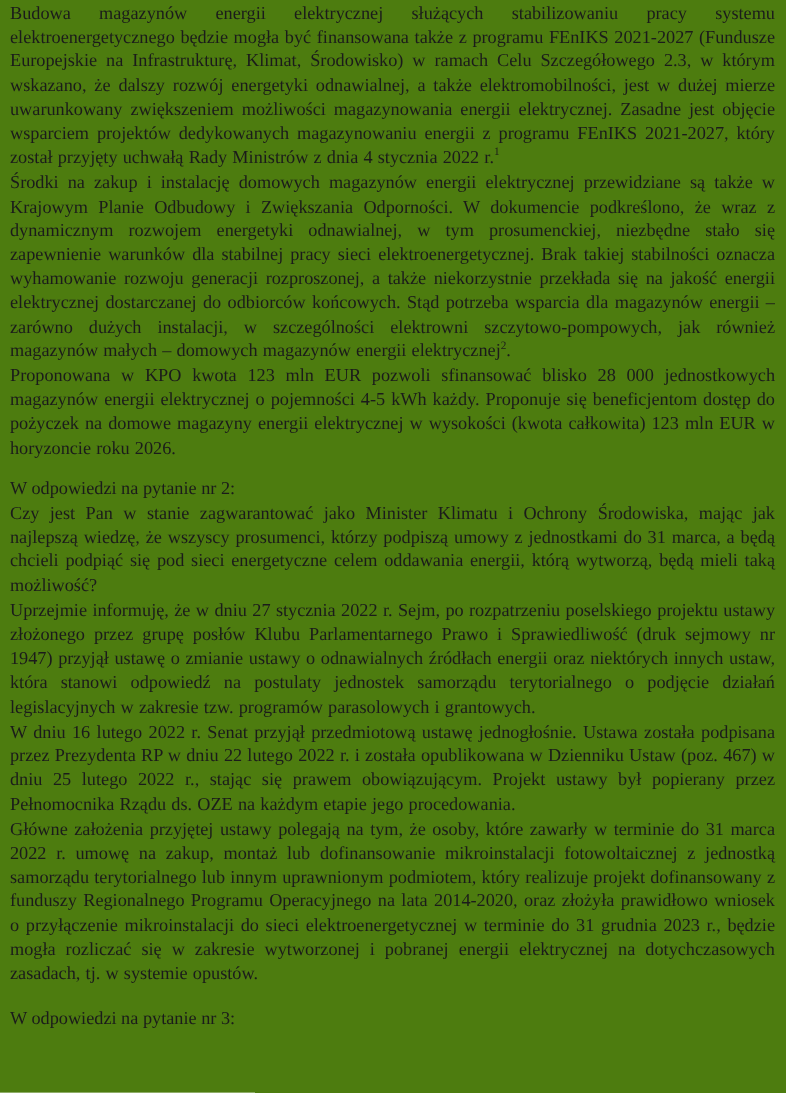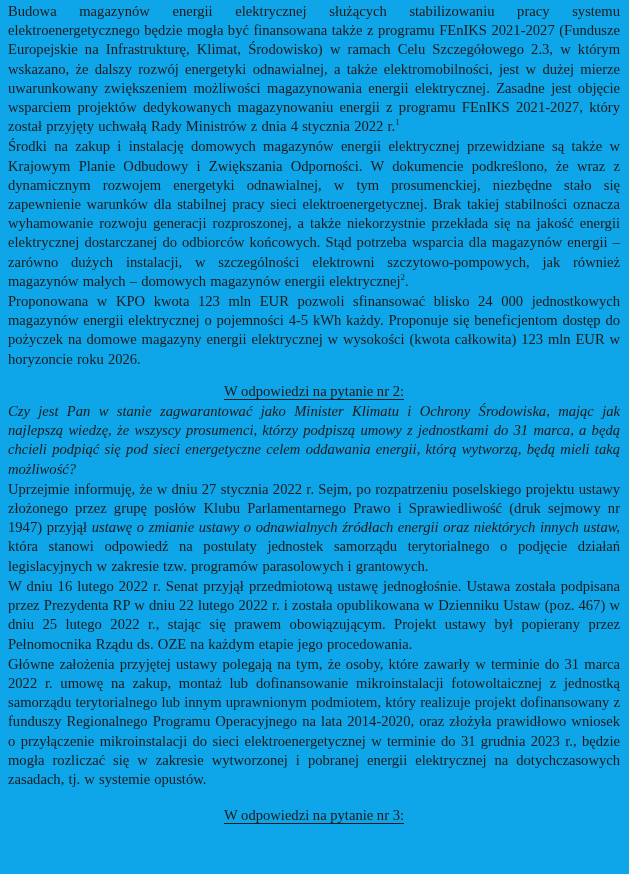--- a/index.html
+++ b/index.html
@@ -9,57 +9,55 @@
   }
   body {
     height: 874px;
     overflow: hidden;
     font-family: "Liberation Serif", "DejaVu Serif", serif;
     color: #1b1b1b;
   }
   .page {
     width: 629px;
     height: 874px;
-    background: #0ea5e9;
+    background: #4d7c0f;
     padding: 2px 9px 0 8px;
   }
   .para {
     font-size: 14.6px;
     line-height: 19.2px;
     text-align: justify;
     margin-top: 1px;
     word-spacing: 0.5px;
   }
   .para.first { margin-top: 0; }
   .heading {
     font-size: 14.6px;
     line-height: 19.2px;
     margin-top: 13px;
-    text-decoration: underline;
     text-underline-offset: 3px;
-    text-align: center;
   }
   .heading.last { margin-top: 17px; }
-  .italic { font-style: italic; }
+  .italic { }
   sup.fnref {
     font-size: 9px;
     line-height: 0;
     vertical-align: super;
   }
 </style>
 </head>
 <body>
 
 <div class="page">
 
   <p class="para first"><span>Budowa magazynów energii elektrycznej służących stabilizowaniu pracy systemu elektroenergetycznego będzie mogła być finansowana także z programu FEnIKS 2021-2027 (Fundusze Europejskie na Infrastrukturę, Klimat, Środowisko) w ramach Celu Szczegółowego 2.3, w którym wskazano, że dalszy rozwój energetyki odnawialnej, a także elektromobilności, jest w dużej mierze uwarunkowany zwiększeniem możliwości magazynowania energii elektrycznej. Zasadne jest objęcie wsparciem projektów dedykowanych magazynowaniu energii z programu FEnIKS 2021-2027, który został przyjęty uchwałą Rady Ministrów z dnia 4 stycznia 2022 r.</span><sup class="fnref">1</sup></p>
 
   <p class="para"><span>Środki na zakup i instalację domowych magazynów energii elektrycznej przewidziane są także w Krajowym Planie Odbudowy i Zwiększania Odporności. W dokumencie podkreślono, że wraz z dynamicznym rozwojem energetyki odnawialnej, w tym prosumenckiej, niezbędne stało się zapewnienie warunków dla stabilnej pracy sieci elektroenergetycznej. Brak takiej stabilności oznacza wyhamowanie rozwoju generacji rozproszonej, a także niekorzystnie przekłada się na jakość energii elektrycznej dostarczanej do odbiorców końcowych. Stąd potrzeba wsparcia dla magazynów energii – zarówno dużych instalacji, w szczególności elektrowni szczytowo-pompowych, jak również magazynów małych – domowych magazynów energii elektrycznej</span><sup class="fnref">2</sup><span>.</span></p>
 
-  <p class="para"><span>Proponowana w KPO kwota 123 mln EUR pozwoli sfinansować blisko 24 000 jednostkowych magazynów energii elektrycznej o pojemności 4-5 kWh każdy. Proponuje się beneficjentom dostęp do pożyczek na domowe magazyny energii elektrycznej w wysokości (kwota całkowita) 123 mln EUR w horyzoncie roku 2026.</span></p>
+  <p class="para"><span>Proponowana w KPO kwota 123 mln EUR pozwoli sfinansować blisko 28 000 jednostkowych magazynów energii elektrycznej o pojemności 4-5 kWh każdy. Proponuje się beneficjentom dostęp do pożyczek na domowe magazyny energii elektrycznej w wysokości (kwota całkowita) 123 mln EUR w horyzoncie roku 2026.</span></p>
 
   <p class="heading">W odpowiedzi na pytanie nr 2:</p>
 
   <p class="para italic">Czy jest Pan w stanie zagwarantować jako Minister Klimatu i Ochrony Środowiska, mając jak najlepszą wiedzę, że wszyscy prosumenci, którzy podpiszą umowy z jednostkami do 31 marca, a będą chcieli podpiąć się pod sieci energetyczne celem oddawania energii, którą wytworzą, będą mieli taką możliwość?</p>
 
   <p class="para"><span>Uprzejmie informuję, że w dniu 27 stycznia 2022 r. Sejm, po rozpatrzeniu poselskiego projektu ustawy złożonego przez grupę posłów Klubu Parlamentarnego Prawo i Sprawiedliwość (druk sejmowy nr 1947) przyjął </span><span class="italic">ustawę o zmianie ustawy o odnawialnych źródłach energii oraz niektórych innych ustaw,</span><span> która stanowi odpowiedź na postulaty jednostek samorządu terytorialnego o podjęcie działań legislacyjnych w zakresie tzw. programów parasolowych i grantowych.</span></p>
 
   <p class="para"><span>W dniu 16 lutego 2022 r. Senat przyjął przedmiotową ustawę jednogłośnie. Ustawa została podpisana przez Prezydenta RP w dniu 22 lutego 2022 r. i została opublikowana w Dzienniku Ustaw (poz. 467) w dniu 25 lutego 2022 r., stając się prawem obowiązującym. Projekt ustawy był popierany przez Pełnomocnika Rządu ds. OZE na każdym etapie jego procedowania.</span></p>
 
   <p class="para"><span>Główne założenia przyjętej ustawy polegają na tym, że osoby, które zawarły w terminie do 31 marca 2022 r. umowę na zakup, montaż lub dofinansowanie mikroinstalacji fotowoltaicznej z jednostką samorządu terytorialnego lub innym uprawnionym podmiotem, który realizuje projekt dofinansowany z funduszy Regionalnego Programu Operacyjnego na lata 2014-2020, oraz złożyła prawidłowo wniosek o przyłączenie mikroinstalacji do sieci elektroenergetycznej w terminie do 31 grudnia 2023 r., będzie mogła rozliczać się w zakresie wytworzonej i pobranej energii elektrycznej na dotychczasowych zasadach, tj. w systemie opustów.</span></p>

